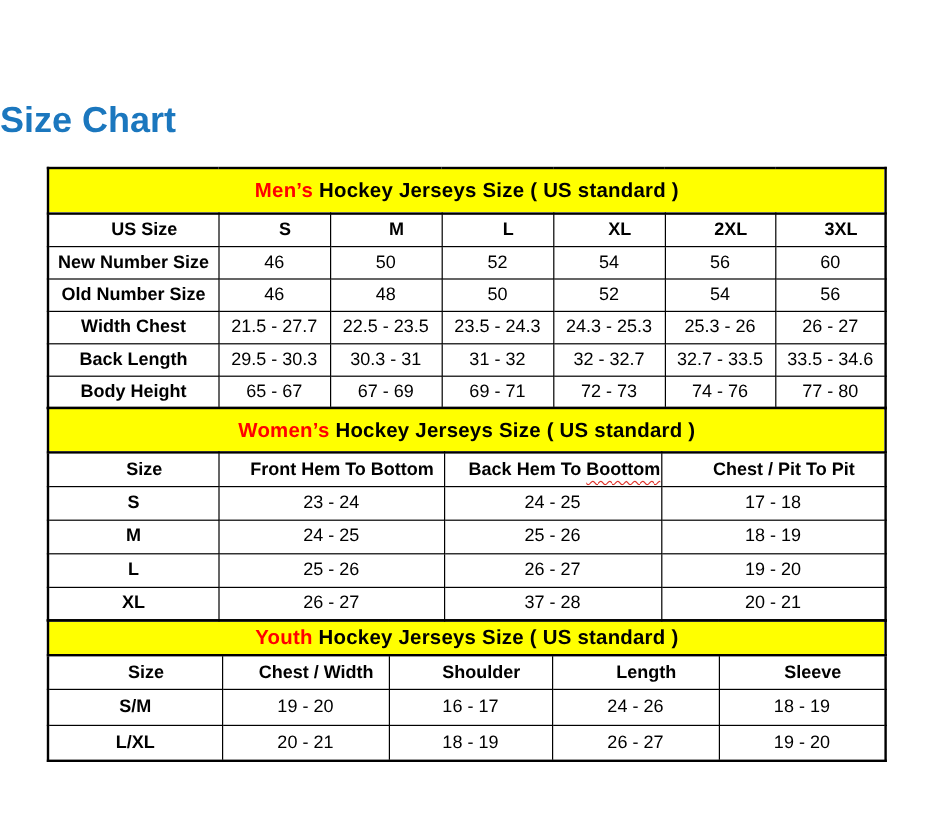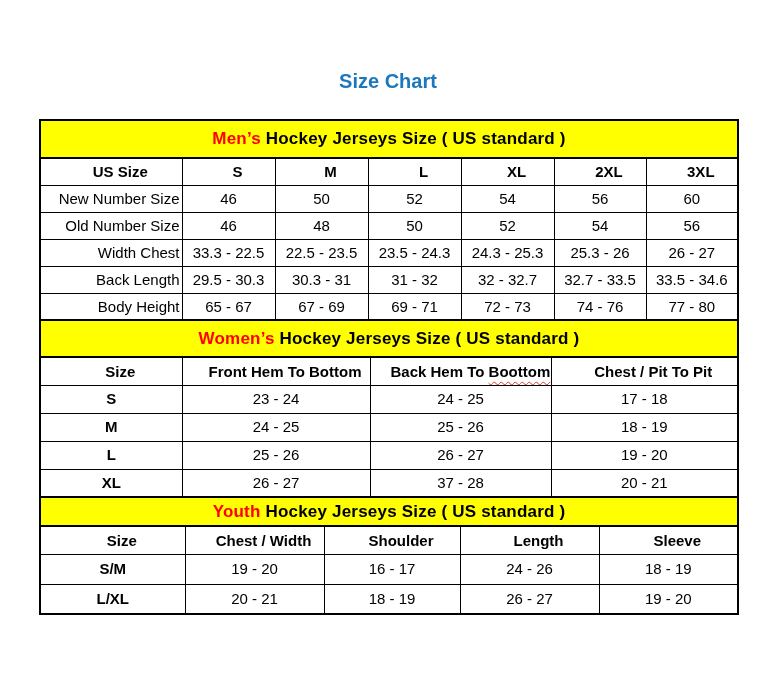--- a/index.html
+++ b/index.html
@@ -10,23 +10,22 @@
     width: 776px;
     height: 692px;
     background: #ffffff;
     font-family: "Liberation Sans", "DejaVu Sans", sans-serif;
     color: #000;
     overflow: hidden;
     position: relative;
   }
   .page-title {
     margin: 0;
-    padding-top: 64px;
-    text-align: center;
-    font-size: 20px;
+    padding-top: 84px;
+    font-size: 30px;
     line-height: 34px;
     font-weight: 700;
     letter-spacing: 0px;
     color: #1b77be;
   }
   .chart-wrap {
     width: 698px;
     margin: 21px auto 0 auto;
   }
   table.size-table {
@@ -51,21 +50,21 @@
   .band-row th {
     background: #ffff00;
     border: 2px solid #000;
     font-size: 17px;
     font-weight: 700;
     letter-spacing: 0.2px;
   }
   .band-row .accent { color: #ff0000; }
   .cols-row th { font-weight: 700; padding-left: 20px; }
   .size-table tbody th { font-weight: 700; }
-  table.t-mens tbody th { font-weight: 400; text-align: right; }
+  table.t-mens tbody th { font-weight: 700; }
 
   .t-mens  .band-row { height: 38px; }
   .t-mens  .cols-row { height: 27px; }
   .t-mens  tbody tr  { height: 27px; }
 
   .t-womens .band-row { height: 37px; }
   .t-womens .cols-row { height: 28px; }
   .t-womens tbody tr  { height: 28px; }
 
   .t-youth .band-row { height: 29px; }
@@ -127,21 +126,21 @@
             <th>Old Number Size</th>
             <td>46</td>
             <td>48</td>
             <td>50</td>
             <td>52</td>
             <td>54</td>
             <td>56</td>
           </tr>
           <tr>
             <th>Width Chest</th>
-            <td>33.3 - 22.5</td>
+            <td>21.5 - 27.7</td>
             <td>22.5 - 23.5</td>
             <td>23.5 - 24.3</td>
             <td>24.3 - 25.3</td>
             <td>25.3 - 26</td>
             <td>26 - 27</td>
           </tr>
           <tr>
             <th>Back Length</th>
             <td>29.5 - 30.3</td>
             <td>30.3 - 31</td>

